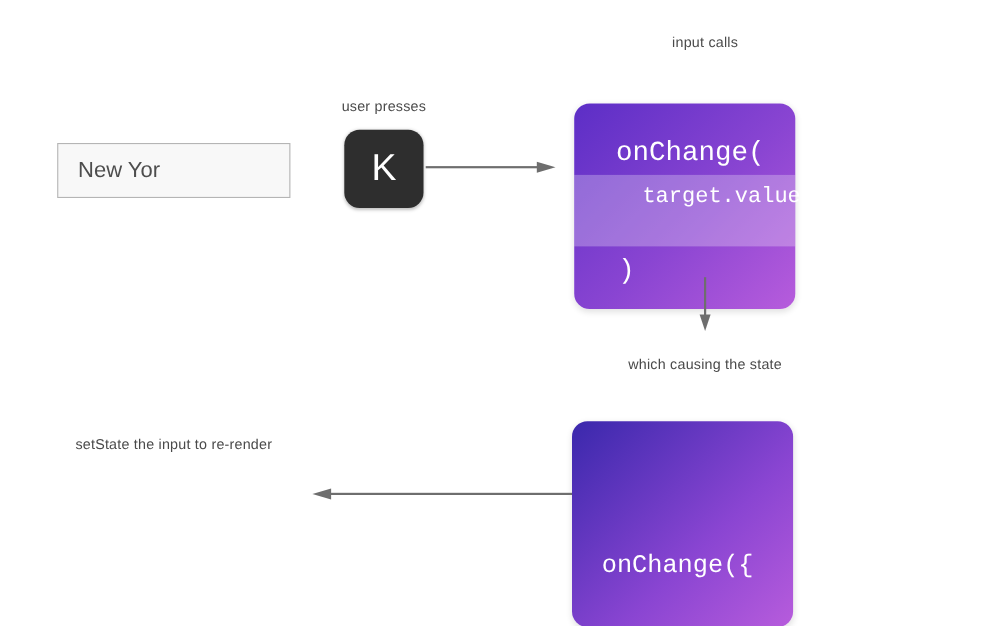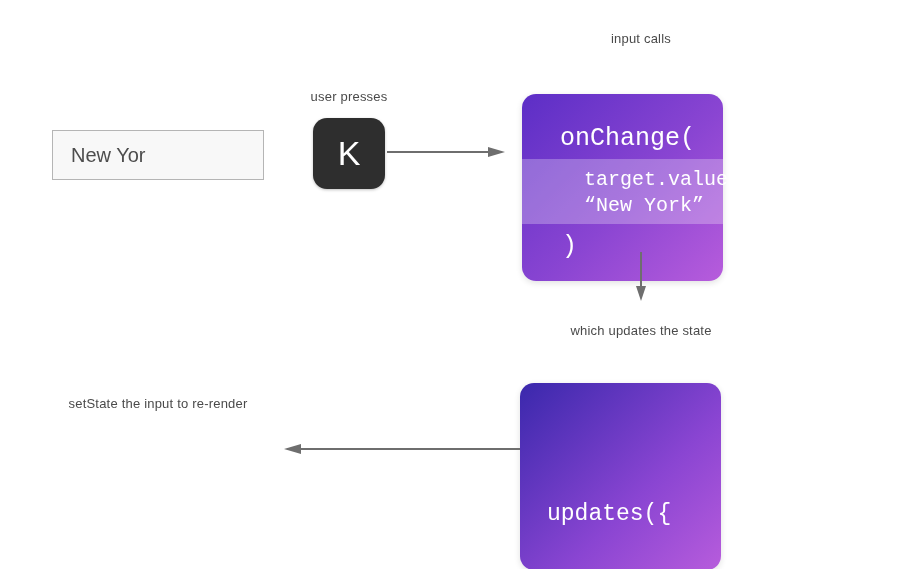--- a/index.html
+++ b/index.html
@@ -148,33 +148,32 @@
 
   <div class="arrow-line" style="left:387px; top:151px; width:103px; height:2px;"></div>
   <div class="arrow-head head-right" style="left:488px; top:147px;"></div>
 
   <div class="small-label" style="left:641px; top:31px;">input calls</div>
 
   <div class="code-box box-onchange">
     <div class="header-line">onChange(</div>
     <div class="highlight-band">
       <div>target.value:</div>
-      <div>“New York”</div>
     </div>
     <div class="footer-line">)</div>
   </div>
 
   <div class="arrow-line" style="left:640px; top:252px; width:2px; height:36px;"></div>
   <div class="arrow-head head-down" style="left:636px; top:286px;"></div>
 
-  <div class="small-label" style="left:641px; top:323px;">which updates the state</div>
+  <div class="small-label" style="left:641px; top:323px;">which causing the state</div>
 
   <div class="code-box box-setstate">
     <div class="code-lines">
-      <div>updates({</div>
+      <div>onChange({</div>
       <div class="indent">city: “New York”</div>
       
     </div>
   </div>
 
   <div class="arrow-line" style="left:298px; top:448px; width:222px; height:2px;"></div>
   <div class="arrow-head head-left" style="left:284px; top:444px;"></div>
 
   <div class="small-label" style="left:158px; top:396px;">setState the input to re-render</div>
 

